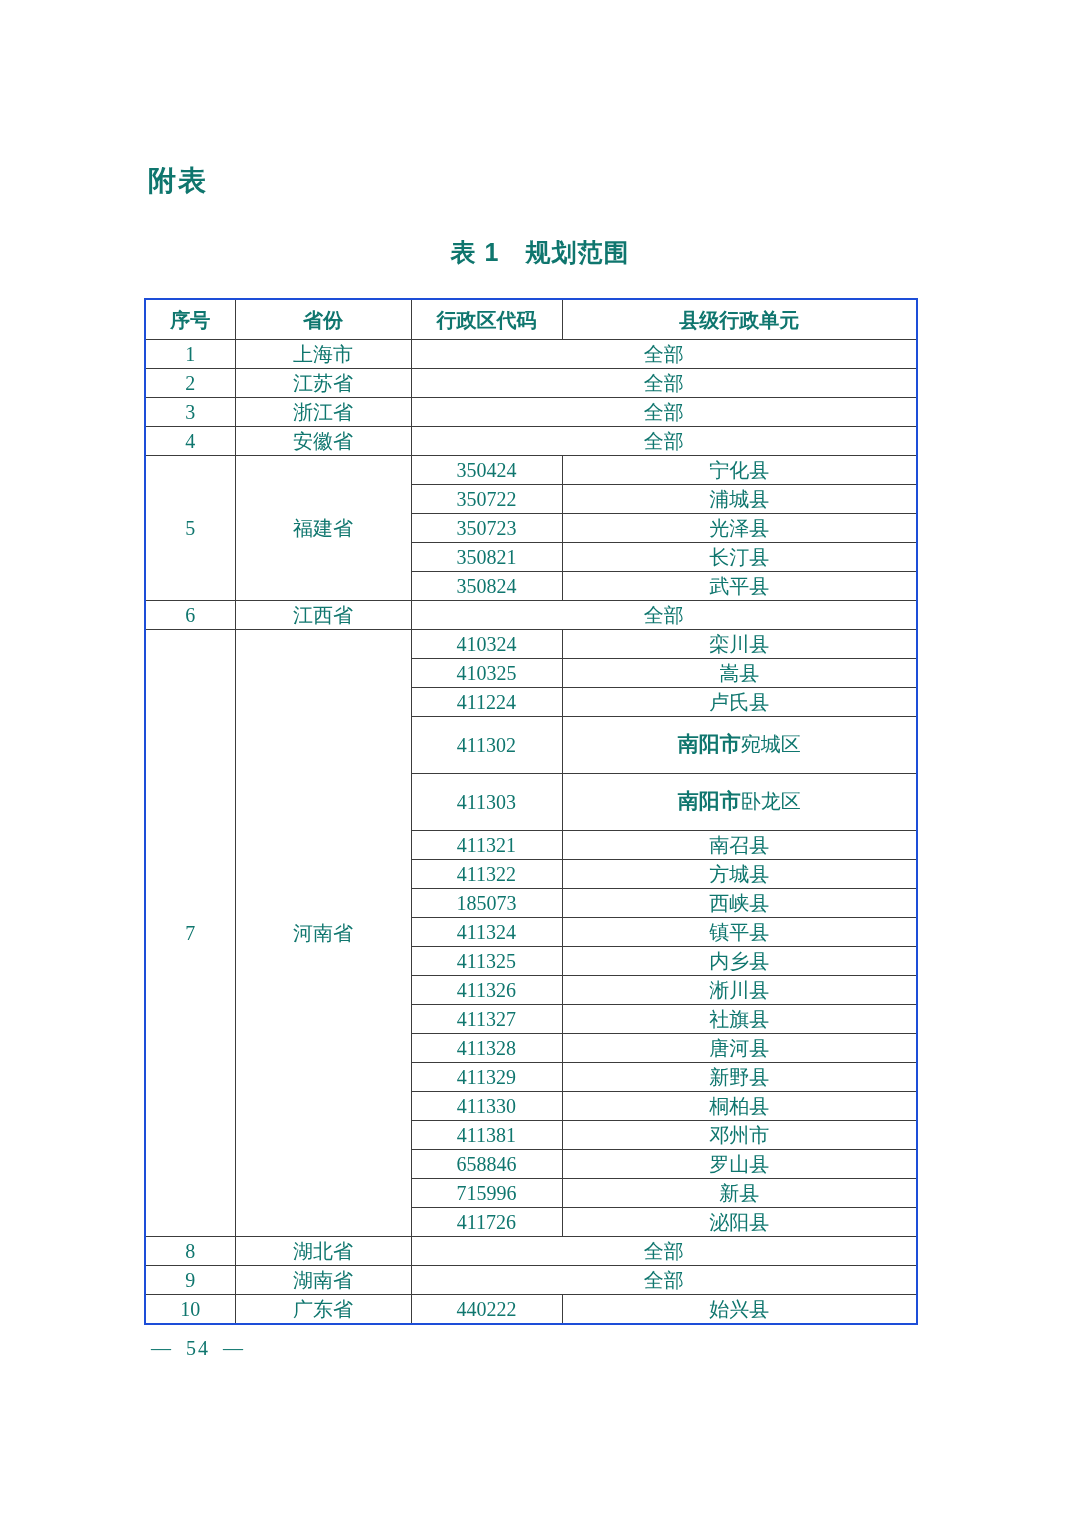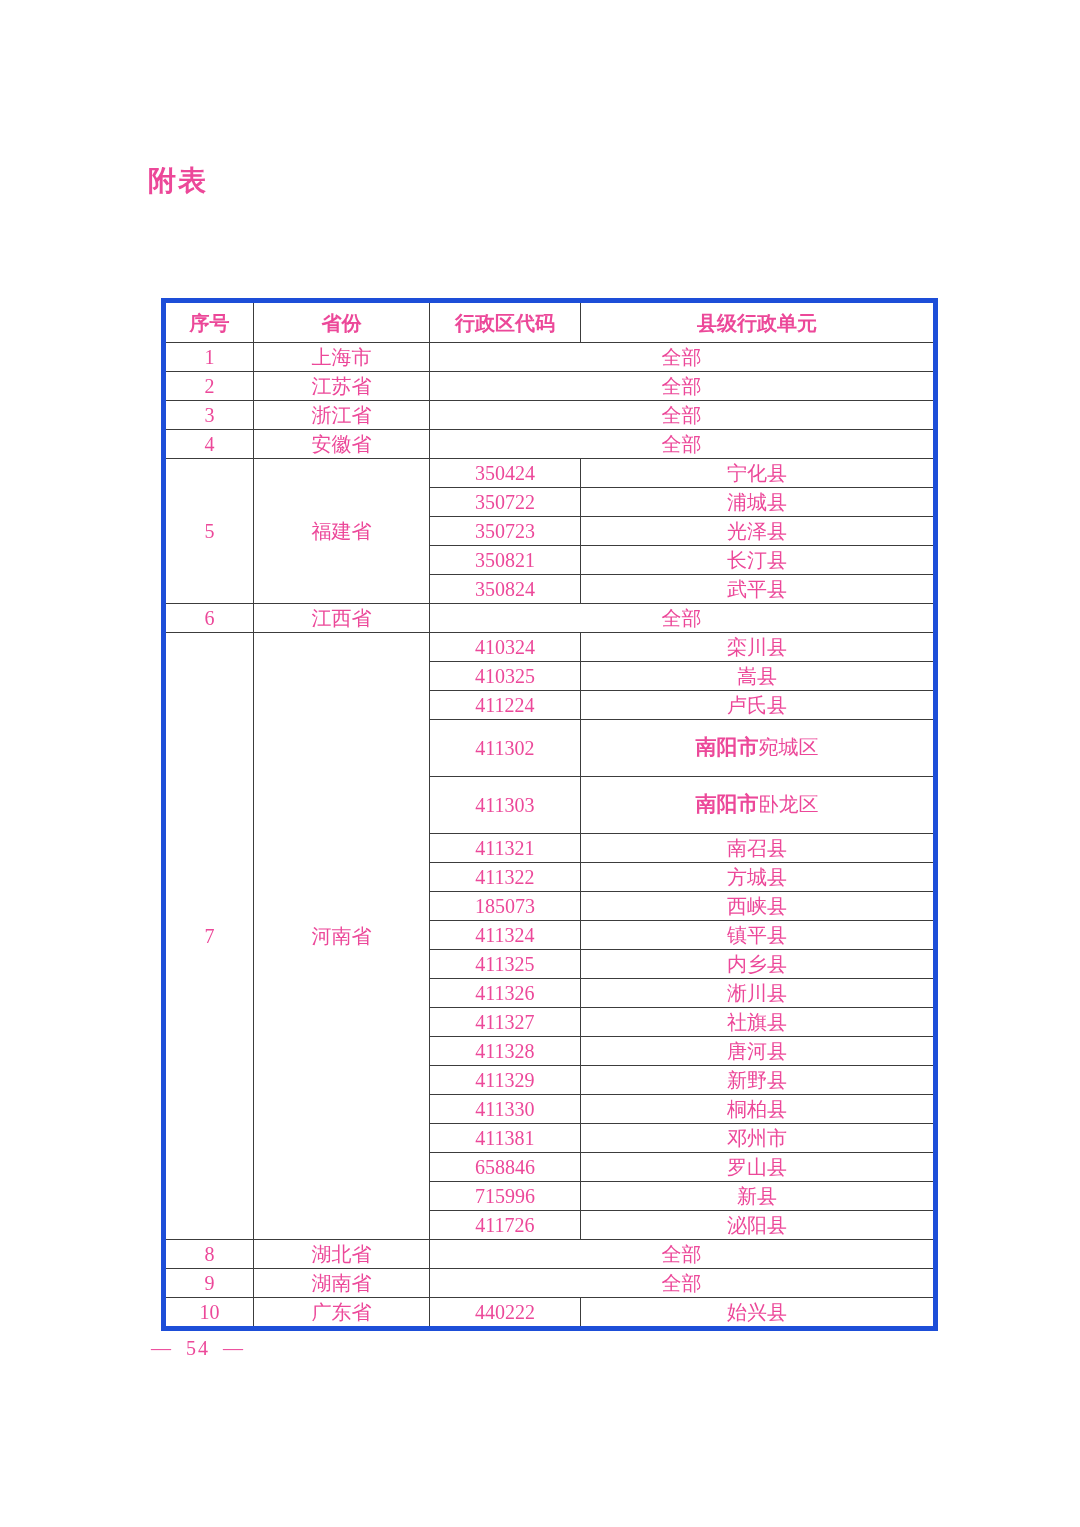--- a/index.html
+++ b/index.html
@@ -6,21 +6,21 @@
     margin: 0;
     padding: 0;
     background: #ffffff;
   }
   .page {
     position: relative;
     width: 1080px;
     height: 1527px;
     background: #ffffff;
     font-family: "Liberation Serif", "DejaVu Serif", serif;
-    color: #ec4899;
+    color: #0f766e;
     overflow: hidden;
   }
   .appendix-label {
     position: absolute;
     left: 148px;
     top: 162px;
     font-family: "Liberation Sans", "DejaVu Sans", sans-serif;
     font-weight: 700;
     font-size: 28px;
     letter-spacing: 2px;
@@ -31,26 +31,26 @@
     left: 0;
     width: 1080px;
     text-align: center;
     font-family: "Liberation Sans", "DejaVu Sans", sans-serif;
     font-weight: 700;
     font-size: 25px;
     letter-spacing: 1px;
   }
   table.scope-table {
     position: absolute;
-    left: 161px;
+    left: 144px;
     top: 298px;
     width: 716px;
     border-collapse: collapse;
     table-layout: fixed;
-    border: 5px solid #1d4ed8;
+    border: 2px solid #1d4ed8;
   }
   .scope-table th, .scope-table td {
     border: 1px solid #3c3c3c;
     text-align: center;
     vertical-align: middle;
     padding: 0;
     font-size: 20px;
     line-height: 1.1;
     overflow: hidden;
   }
@@ -85,20 +85,21 @@
     word-spacing: 6px;
   }
 </style>
 </head>
 <body>
 
 <div class="page">
 
   <div class="appendix-label">附表</div>
 
+  <div class="table-title">表 1　规划范围</div>
 
   <table class="scope-table">
     <colgroup>
       <col class="col-no">
       <col class="col-prov">
       <col class="col-code">
       <col class="col-cnty">
     </colgroup>
     <thead>
       <tr>

